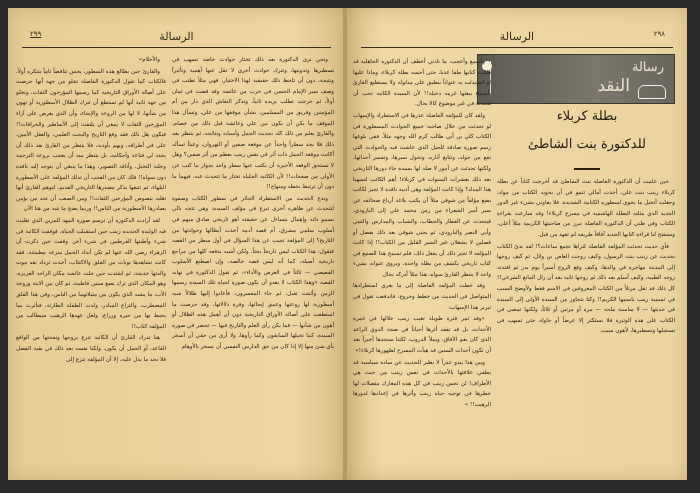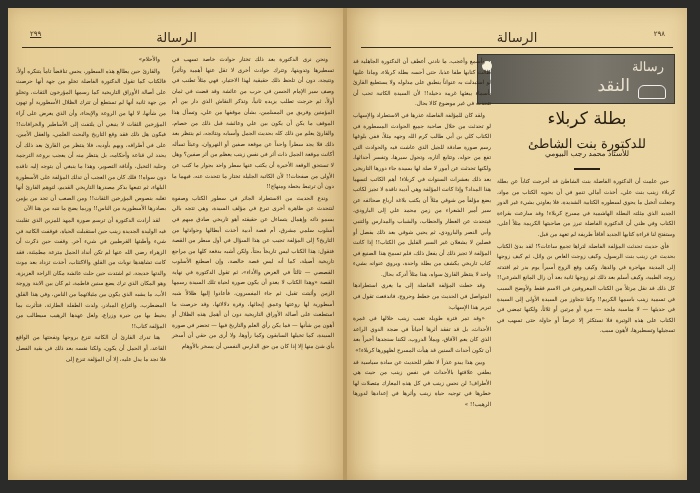--- a/index.html
+++ b/index.html
@@ -17,41 +17,41 @@
     overflow:hidden;
   }
   .page.left { left:8px; width:337px; background:linear-gradient(to right,#e6cd96 0%,#ecd6a3 85%,#dcc08a 100%); }
   .page.right { left:347px; width:340px; background:linear-gradient(to right,#d9bd86 0%,#edd8a6 10%,#ead4a1 100%); }
   .spine { position:absolute; left:343px; top:8px; width:5px; height:472px; background:#b79a63; }
   .header {
     position:absolute; top:22px; height:14px; left:14px; right:14px;
     font-size:7px; color:#3a2e1f; direction:rtl;
   }
   .header .num { position:absolute; font-size:7px; }
-  .header .mag { position:absolute; left:50%; transform:translateX(-50%); font-size:13px; }
+  .header .mag { position:absolute; left:50%; transform:translateX(-50%); font-size:11px;font-family:Liberation Serif, serif; }
   .rule { position:absolute; top:39px; left:14px; right:14px; height:1px; background:#3a2e1f; }
   .left .header .num { left:8px;text-decoration:underline; }
   .right .header .num { right:8px; }
   .col {
     position:absolute; direction:rtl; text-align:justify;
     font-family:"DejaVu Serif", serif;
     font-size:5.6px; line-height:10.6px; color:#2e2518;
   }
   .col p { margin:0 0 1px 0; text-indent:6px; }
   .banner {
     position:absolute; top:46px; left:130px; width:196px; height:48px;
     background:linear-gradient(to right,#5d5a52,#7c776c 60%,#6a665c);
     border:1px solid #3a372f;
   }
   .banner .title-a { position:absolute; right:10px; top:4px; font-size:13px; color:#e8e0cc; font-family:"DejaVu Serif", serif; }
   .banner .title-b { position:absolute; right:44px; top:20px; font-size:17px; color:#e8e0cc; font-family:"DejaVu Serif", serif; }
   .banner .book { position:absolute; right:8px; top:30px; width:26px; height:12px; border:1px solid #eee; border-radius:6px 6px 2px 2px; }
   .banner .scale { position:absolute; left:12px; top:6px; width:40px; height:34px; border-left:1px solid #ddd; }
   .banner .lamp { position:absolute; left:4px; top:6px; width:10px; height:10px; border-radius:50%; background:#f5eed8; }
-  .art-title { position:absolute; top:100px; left:150px; width:180px; text-align:center; direction:rtl; font-family:"DejaVu Serif", serif; font-size:17px; color:#2a2114; }
+  .art-title { position:absolute; top:100px; left:150px; width:180px; text-align:center; direction:rtl; font-family:"DejaVu Serif", serif; font-size:13px; color:#2a2114; }
   .art-sub { position:absolute; top:128px; left:150px; width:180px; text-align:center; direction:rtl; font-family:"DejaVu Serif", serif; font-size:13px; color:#2a2114; }
   .art-author { position:absolute; top:141px; left:150px; width:180px; text-align:center; direction:rtl; font-family:"DejaVu Serif", serif; font-size:7.5px; color:#2a2114; }
   .ornament { position:absolute; top:160px; left:227px; width:26px; height:2px; background:#2a2114; }
 </style>
 </head>
 <body>
 
 <div class="spread">
 
   <div class="page left">
@@ -86,21 +86,20 @@
     <div class="banner">
       <span class="title-a">رسالة</span>
       <span class="title-b">النقد</span>
       <span class="book"></span>
       <span class="scale"></span>
       <span class="lamp"></span>
     </div>
 
     <div class="art-title">بطلة كربلاء</div>
     <div class="art-sub">للدكتورة بنت الشاطئ</div>
-    <div class="art-author">للأستاذ محمد رجب البيومي</div>
     <div class="ornament"></div>
 
     <div class="col" style="left:150px; top:168px; width:178px; height:300px;">
       <p>حين علمت أن الدكتورة الفاضلة بنت الشاطئ قد أخرجت كتاباً عن بطلة كربلاء زينب بنت علي، أخذت آمالي تنمو في أن يحويه الكتاب من مواد، وجعلت أتخيل ما يحوي لسطوره الكتابية الشديدة، فلا يعاوني بشيء غير الدور الجديد الذي مثلته البطلة الهاشمية في مسرح كربلاء! وقد سارعت بقراءة الكتاب وفي ظني أن الدكتورة الفاضلة تبرز من صاحبتها الكريمة مثلاً أعلى، وستفتح لنا قراءة كتابها الجديد آفاقاً طريفة لم تعهد من قبل.</p>
       <p>فأي حديث تحدثت المؤلفة الفاضلة لتراها تجمع ساعات؟! لقد بدئ الكتاب بحديث عن زينب بنت الرسول، وكيف زوجت العاص بن وائل، ثم كيف زوجها إلى المدينة مهاجرة في والدها، وكيف وقع الزوج أسيراً يوم بدر ثم افتدته زوجه الطيبة، وكيف أسلم بعد ذلك ثم زوجها ثانية بعد أن زال المانع الشرعي!! كل ذلك قد نقل مرتلاً من الكتاب المعروفين في الاسم فقط ولأوضح السبب في تسمية زينب باسمها الكريم!! وكنا نتجاوز من السيدة الأولى إلى السيدة في حديثها — لا مناسبة ملحة — مرة أو مرتين أو ثلاثاً، ولكنها تمضي في الكتاب على هذه الوتيرة فلا نستكثر إلا عرضاً أو حاولة حتى تسهب في تسجيلها وتسطيرها، لأهون سبب.</p>
     </div>
 
     <div class="col" style="left:6px; top:48px; width:138px; height:420px;">
       <p>وأسمع وأعجب، ما نادني أعطف أن الدكتورة الجاهلية قد طالت كتابها طفا عذبا، حتى أحسه بطلة كربلاء، وماذا عليها لو استبدلت به عنواناً ينطبق على مدلوله ولا يستطيع القارئ بأسماء يبعثها غريبة دخيلة!! لأن السيدة الكاتبة تحب أن تتحدث في غير موضوع كالا بحال.</p>
       <p>ولقد كان للمؤلفة الفاضلة عذرها في الاستطراد والإسهاب لو تحدثت من خلال صاحبة جميع الحوادث المسطورة في الكتاب كلي بن أبي طالب كرم الله وجهه مثلاً، ففي بلوغها رسم صورة صادقة للجيل الذي عاشت فيه والحوادث التي تفع من حوله، وتتابع آثاره، وتحول سيرها، وتفسر أحداثها، ولكنها تحدثت عن أمور لا صلة لها بسيدة جاء دورها التاريخي بعد ذلك بعشرات السنوات في كربلاء! أهم الكاتب لتسهيا هذا المداد؟ وإذا كانت المؤلفة وهي أديبة ناقدة لا تجيز لكاتب يضع مؤلفاً من شوقي مثلاً أن يكتب بلاغة أرباع صحائفه عن سير أمير الشعراء من زمن محمد علي إلى البارودي، فيتحدث عن العطار والحطاب، والشباب والمدارس والتنبي وأبي النصر والبارودي، ثم يحيي شوقي بعد ذلك بفصل أو فصلين لا يشغلان غير السير القليل من الكتاب!! إذا كانت المؤلفة لا تجيز ذلك أن يفعل ذلك، فلم تسمح هذا الصنيع في كتاب تاريخي يكشف من بطلة واحدة، ويروي عنوانه بشيء واحد لا ينتظر القارئ سواه، هذا مثلاً أدركه بحال.</p>

